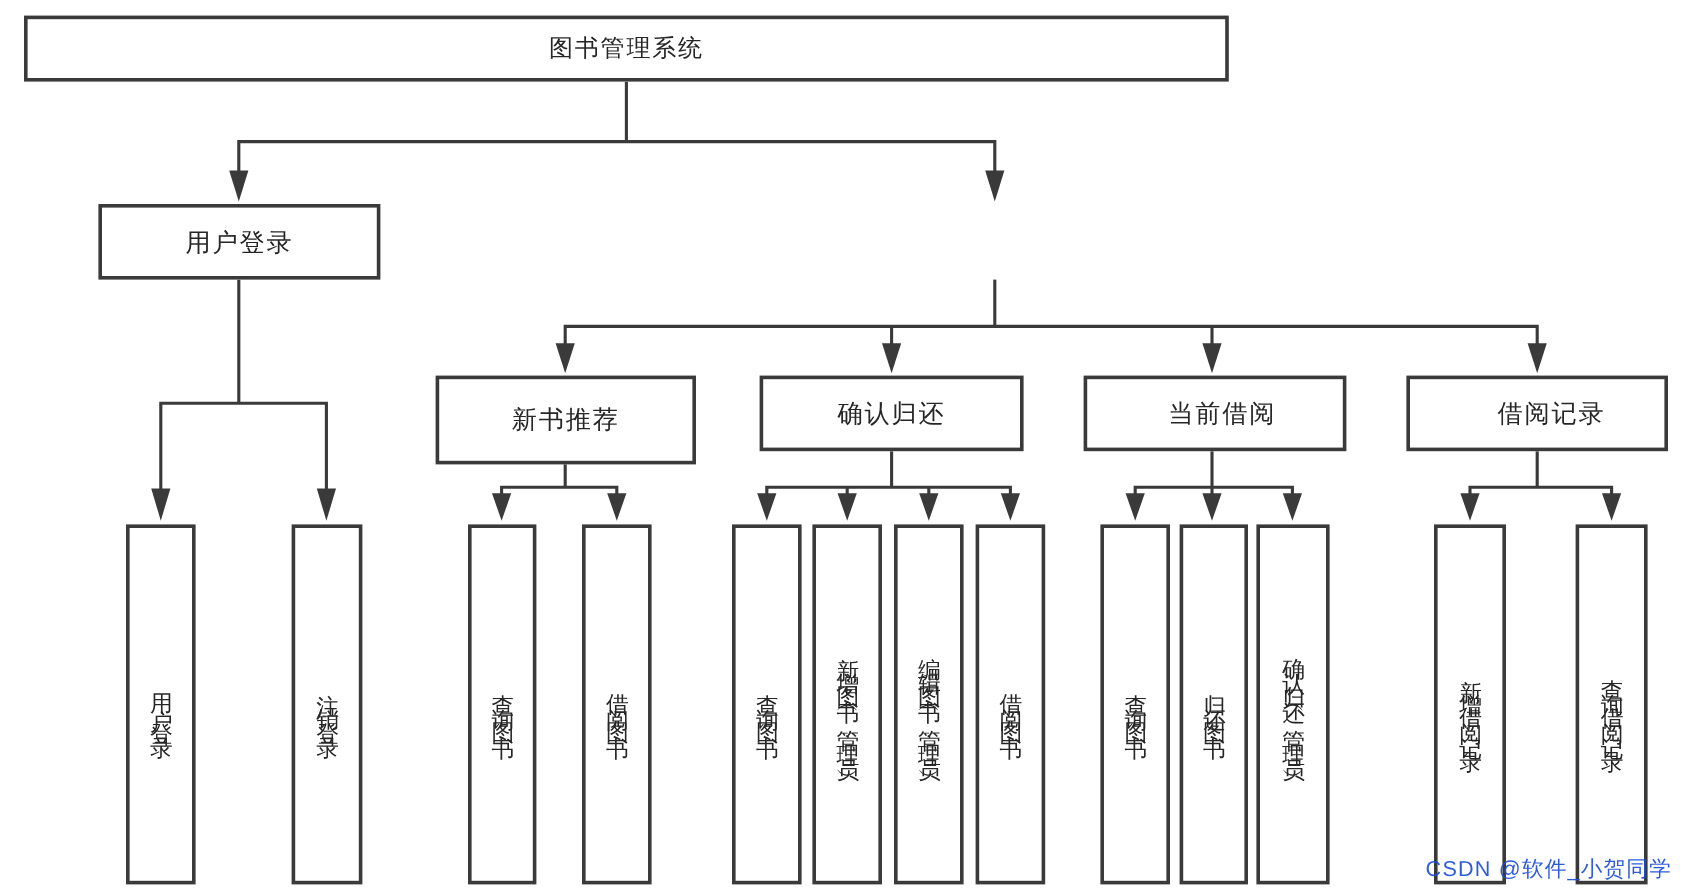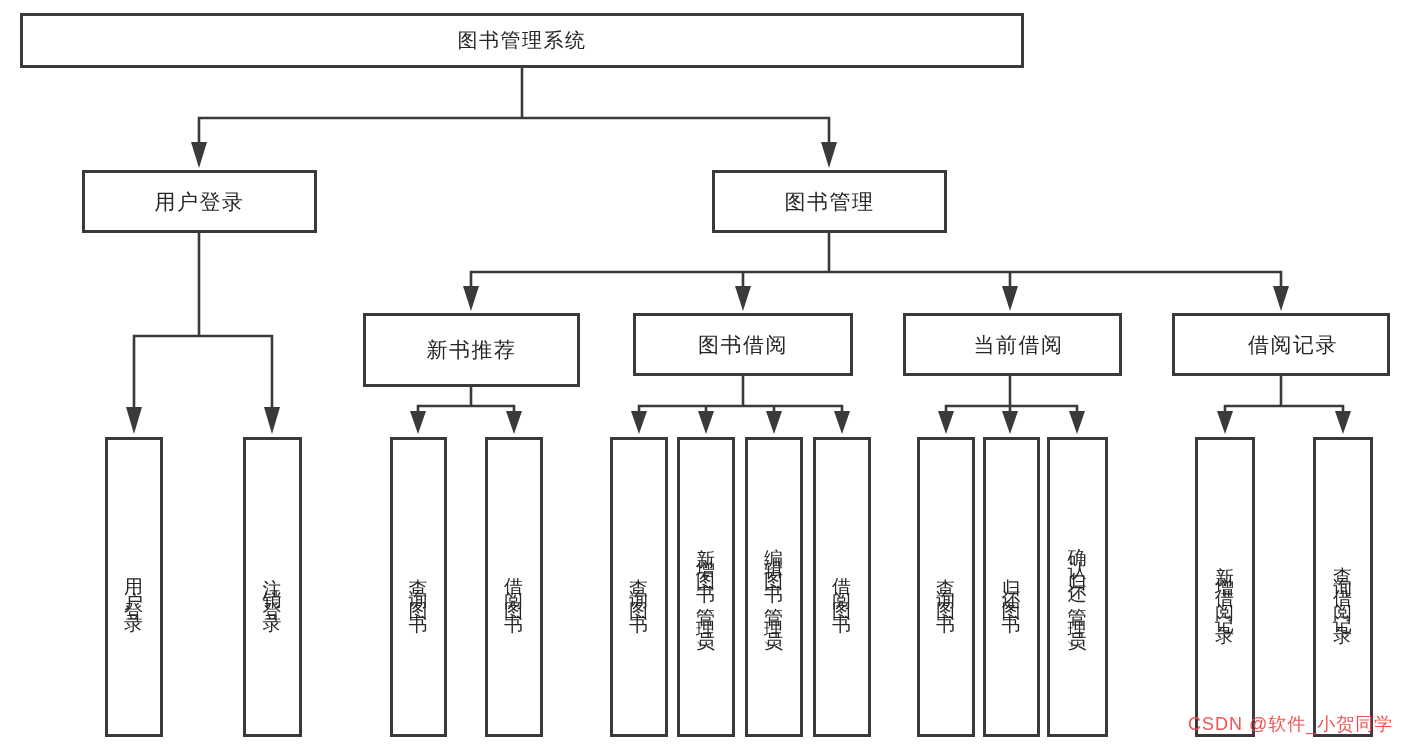--- a/index.html
+++ b/index.html
@@ -5,21 +5,21 @@
   html,body{margin:0;padding:0;background:#ffffff;}
   body{font-family:"Liberation Sans",sans-serif;}
   #stage{position:relative;width:1405px;height:747px;background:#ffffff;overflow:hidden;}
   #connectors{position:absolute;left:0;top:0;width:1405px;height:747px;}
   .node{position:absolute;box-sizing:border-box;border:3px solid #3a3a3a;background:#ffffff;
         display:flex;align-items:center;justify-content:center;color:#262626;}
   .hnode{font-size:21px;letter-spacing:1.5px;font-weight:500;}
   .root{border-width:3px;font-size:20px;text-align:right;}
   .vnode span{writing-mode:vertical-rl;text-orientation:mixed;letter-spacing:12px;
         line-height:1;font-size:19px;font-weight:500;}
-  .watermark{position:absolute;left:1188px;top:712px;font-size:18px;color:#ef4444;
+  .watermark{position:absolute;left:1188px;top:712px;font-size:18px;color:#1d4ed8;
         letter-spacing:1px;white-space:nowrap;opacity:0.92;}
 </style>
 </head>
 <body>
 
 <div id="stage">
 
   <svg id="connectors" width="1405" height="747" viewBox="0 0 1405 747" aria-hidden="true">
     <g stroke="#3a3a3a" stroke-width="2.6" fill="none">
 
@@ -73,29 +73,26 @@
     </g>
   </svg>
 
   <div class="node hnode root" style="left:20px;top:13px;width:1004px;height:55px;">
     <span>图书管理系统</span>
   </div>
 
   <div class="node hnode" style="left:82px;top:170px;width:235px;height:63px;">
     <span>用户登录</span>
   </div>
-  <div class="node hnode" style="left:712px;top:170px;width:235px;height:63px;">
-    <span>图书管理</span>
-  </div>
 
   <div class="node hnode" style="left:363px;top:313px;width:217px;height:74px;">
     <span>新书推荐</span>
   </div>
   <div class="node hnode" style="left:633px;top:313px;width:220px;height:63px;">
-    <span>图书借阅</span>
+    <span>确认归还</span>
   </div>
   <div class="node hnode" style="left:903px;top:313px;width:219px;height:63px;padding-left:12px;">
     <span>当前借阅</span>
   </div>
   <div class="node hnode" style="left:1172px;top:313px;width:218px;height:63px;padding-left:24px;">
     <span>借阅记录</span>
   </div>
 
   <div class="node vnode" style="left:105px;top:437px;width:58px;height:300px;">
     <span>用户登录</span>

